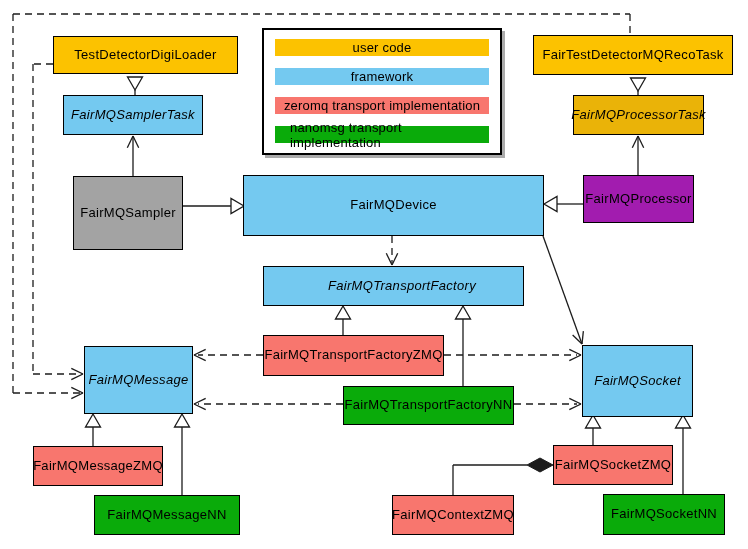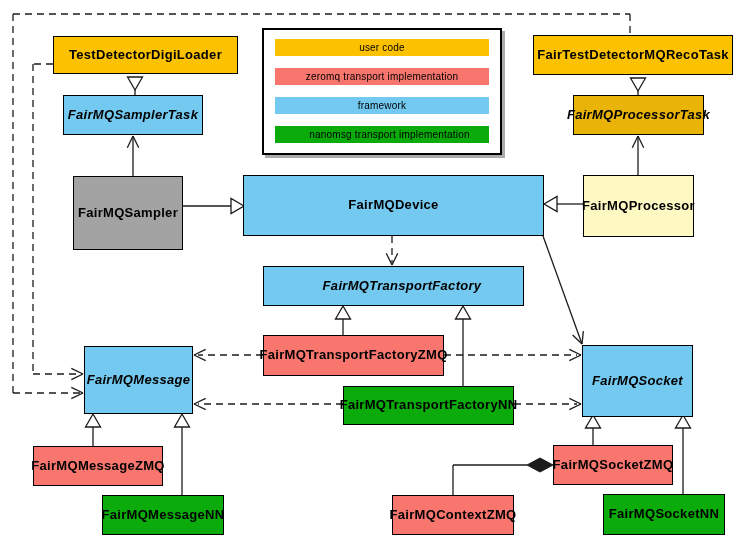--- a/index.html
+++ b/index.html
@@ -1,27 +1,27 @@
 <!DOCTYPE html>
 <html><head>
 <meta charset="utf-8">
 <style>
   html,body{margin:0;padding:0;background:#fff;}
   #stage{position:relative;width:748px;height:549px;background:#fff;
          font-family:"Liberation Sans",sans-serif;overflow:hidden;}
   #edge-layer{position:absolute;left:0;top:0;width:748px;height:549px;}
   .node{position:absolute;box-sizing:border-box;border:1.3px solid #000;
         display:flex;align-items:center;justify-content:center;text-align:center;
-        font-weight:bold;font-size:13px;letter-spacing:.3px;color:#000;line-height:1.1;}
+        font-weight:normal;font-size:13px;letter-spacing:.3px;color:#000;line-height:1.1;}
   .node.abstract{font-style:italic;}
   #legend{position:absolute;box-sizing:border-box;background:#fff;border:2px solid #000;
           box-shadow:3px 3px 0 #ababab;display:flex;flex-direction:column;
           justify-content:flex-start;padding:9px 11px;gap:12px;}
   .legend-item{height:17px;display:flex;align-items:center;justify-content:center;
-               font-size:10px;color:#000;letter-spacing:.2px;}
+               font-size:13px;color:#000;letter-spacing:.2px;}
 </style>
 </head>
 <body>
 
 <div id="stage">
   <svg id="edge-layer" viewBox="0 0 748 549" xmlns="http://www.w3.org/2000/svg">
       <line x1="135" y1="90" x2="135" y2="95" stroke="#1c1c1c" stroke-width="1.3"></line>
       <line x1="638" y1="91" x2="638" y2="95" stroke="#1c1c1c" stroke-width="1.3"></line>
       <line x1="133" y1="136" x2="133" y2="176" stroke="#1c1c1c" stroke-width="1.3"></line>
       <line x1="638" y1="136" x2="638" y2="175" stroke="#1c1c1c" stroke-width="1.3"></line>
@@ -92,61 +92,61 @@
       </div>
       <div class="node abstract" style="left: 573px; top: 95px; width: 131px; height: 40px; background: #eab308;">
         <span>FairMQProcessorTask</span>
       </div>
       <div class="node" style="left: 73px; top: 176px; width: 110px; height: 74px; background: #a3a3a3;">
         <span>FairMQSampler</span>
       </div>
       <div class="node" style="left: 243px; top: 175px; width: 301px; height: 61px; background: rgb(116, 201, 240);">
         <span>FairMQDevice</span>
       </div>
-      <div class="node" style="left: 583px; top: 175px; width: 111px; height: 62px; background: #fef9c3;">
+      <div class="node" style="left: 583px; top: 175px; width: 111px; height: 48px; background: #a21caf;">
         <span>FairMQProcessor</span>
       </div>
       <div class="node abstract" style="left: 263px; top: 266px; width: 261px; height: 40px; background: rgb(116, 201, 240); padding-left: 17px;">
         <span>FairMQTransportFactory</span>
       </div>
       <div class="node" style="left: 263px; top: 335px; width: 181px; height: 41px; background: rgb(248, 118, 110);">
         <span>FairMQTransportFactoryZMQ</span>
       </div>
       <div class="node abstract" style="left: 84px; top: 346px; width: 109px; height: 68px; background: rgb(116, 201, 240);">
         <span>FairMQMessage</span>
       </div>
       <div class="node abstract" style="left: 582px; top: 345px; width: 111px; height: 72px; background: rgb(116, 201, 240);">
         <span>FairMQSocket</span>
       </div>
       <div class="node" style="left: 343px; top: 386px; width: 171px; height: 39px; background: rgb(10, 171, 10);">
         <span>FairMQTransportFactoryNN</span>
       </div>
       <div class="node" style="left: 33px; top: 446px; width: 130px; height: 40px; background: rgb(248, 118, 110);">
         <span>FairMQMessageZMQ</span>
       </div>
-      <div class="node" style="left: 102px; top: 495px; width: 122px; height: 40px; background: rgb(10, 171, 10);">
+      <div class="node" style="left: 94px; top: 495px; width: 146px; height: 40px; background: rgb(10, 171, 10);">
         <span>FairMQMessageNN</span>
       </div>
       <div class="node" style="left: 553px; top: 445px; width: 120px; height: 40px; background: rgb(248, 118, 110);">
         <span>FairMQSocketZMQ</span>
       </div>
       <div class="node" style="left: 603px; top: 494px; width: 122px; height: 41px; background: rgb(10, 171, 10);">
         <span>FairMQSocketNN</span>
       </div>
       <div class="node" style="left: 392px; top: 495px; width: 122px; height: 40px; background: rgb(248, 118, 110);">
         <span>FairMQContextZMQ</span>
       </div>
     </div>
   <div id="legend" style="left: 262px; top: 28px; width: 240px; height: 127px;">
       <div class="legend-item" style="background: rgb(252, 194, 0);">
         <span>user code</span>
       </div>
+      <div class="legend-item" style="background: rgb(116, 201, 240);">
+        <span>framework</span>
+      </div>
       <div class="legend-item" style="background: rgb(248, 118, 110);">
         <span>zeromq transport implementation</span>
-      </div>
-      <div class="legend-item" style="background: rgb(116, 201, 240);">
-        <span>framework</span>
       </div>
       <div class="legend-item" style="background: rgb(10, 171, 10); padding-left: 15px;">
         <span>nanomsg transport implementation</span>
       </div>
     </div>
 </div>
 
 </body></html>

